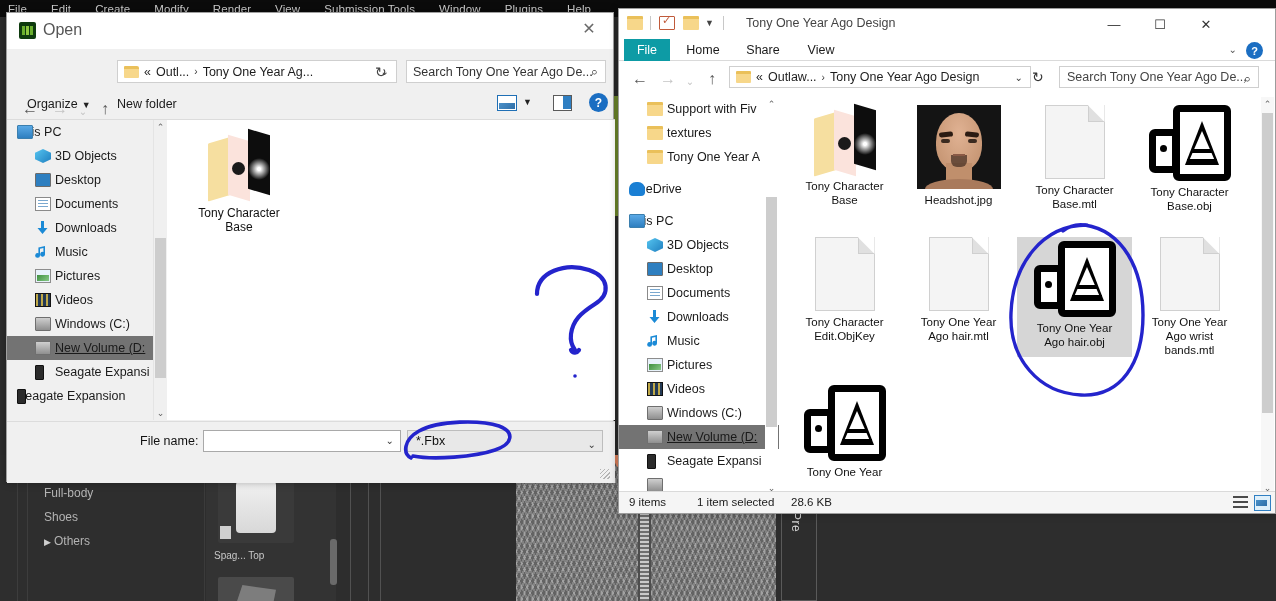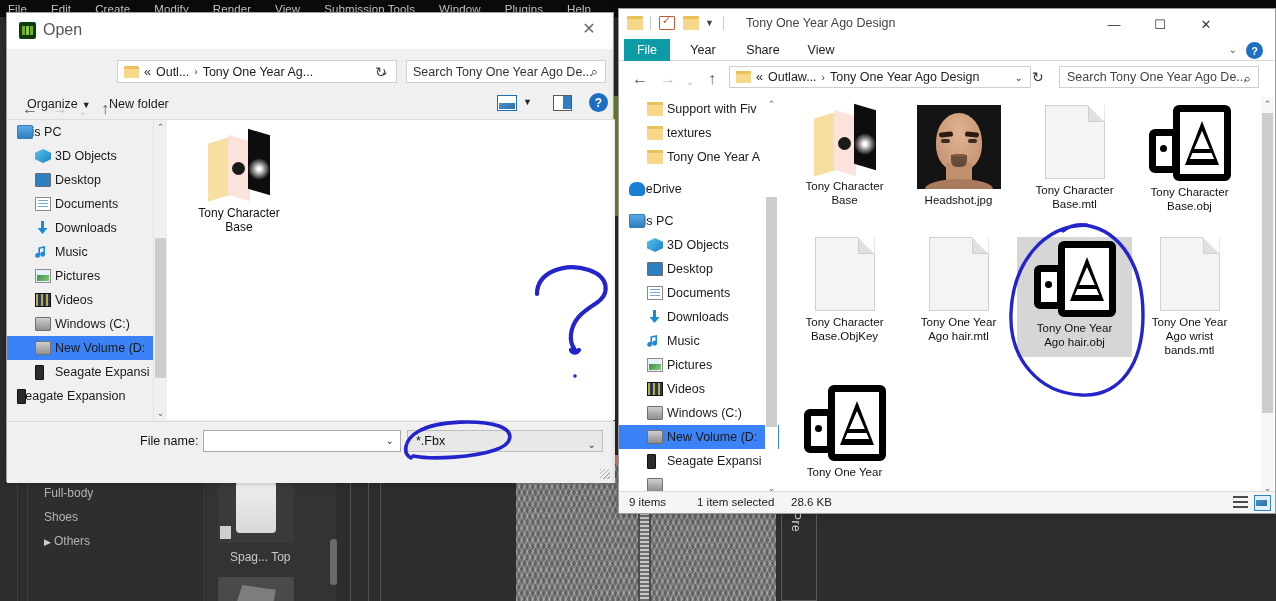--- a/index.html
+++ b/index.html
@@ -38,21 +38,21 @@
     background:linear-gradient(180deg,#f2f2f2,#d8d8d8);
     border-radius:6px 6px 4px 4px;
   }
   .bg-thumb .strapL, .bg-thumb .strapR {
     position:absolute; top:0px; width:4px; height:18px; background:#ececec;
     border-radius:2px; transform-origin: top center;
   }
   .bg-thumb .strapL { left:24px; transform:rotate(14deg); }
   .bg-thumb .strapR { left:48px; transform:rotate(-14deg); }
   .bg-thumb .mini { position:absolute; left:2px; bottom:4px; width:11px; height:13px; background:#cfcfcf; }
-  .bg-thumb-label { position:absolute; left:24px; top:95px; color:#c8c8c8; font-size:12px; white-space:nowrap;text-align:center; }
+  .bg-thumb-label { position:absolute; left:8px; top:95px; color:#c8c8c8; font-size:10px; white-space:nowrap;text-align:center; }
   .bg-thumb2 { position:absolute; left:12px; top:122px; width:76px; height:60px; background:#4a4a4a; border-radius:2px; }
   .bg-thumb2 .poly { position:absolute; left:16px; top:8px; width:42px; height:34px;
                      background:#7d7d7d; clip-path:polygon(20% 0,100% 14%,86% 100%,0 74%); }
   .bg-scrollbar { position:absolute; left:124px; top:84px; width:7px; height:46px; background:#6a6a6a; border-radius:3px; }
 
   .bg-vlines { position:absolute; left:340px; top:455px; width:180px; height:146px; }
   .bg-vlines i { position:absolute; top:0; width:1px; height:146px; background:#6f6f6f; opacity:.55; }
 
   .bg-fabric {
     position:absolute; left:516px; top:455px; width:260px; height:146px; overflow:hidden;
@@ -116,39 +116,39 @@
   .refresh { position:absolute; left:368px; top:51px; font-size:14px; color:#444; }
   .searchbox {
     position:absolute; left:399px; top:47px; width:200px; height:23px;
     background:#fff; border:1px solid #cfcfcf; display:flex; align-items:center; padding-left:6px;
     font-size:12.5px; color:#333;
   }
   .searchbox .mag { position:absolute; right:7px; top:3px; font-size:13px; color:#333; }
 
   .dlg-toolbar { position:absolute; left:0; top:78px; width:608px; height:28px; font-size:12.5px; color:#1a1a1a;padding-left:16px; }
   .dlg-toolbar .organize { position:absolute; left:20px; top:6px; }
-  .dlg-toolbar .newfolder { position:absolute; left:102px; top:6px; }
+  .dlg-toolbar .newfolder { position:absolute; left:110px; top:6px; }
   .dlg-toolbar .caret { font-size:9px; margin-left:4px; color:#222; }
   .tb-ic { position:absolute; top:4px; }
   .tb-view { left:490px; width:20px; height:16px; border:1.6px solid #1f6fb5; background:#fff; }
   .tb-view:after { content:""; position:absolute; left:1px; top:7px; width:16px; height:6px;
                    background:linear-gradient(135deg,#4a90c8,#2f6fa8); }
   .tb-caret { left:516px; top:6px; font-size:9px; color:#222; }
   .tb-pane { left:546px; width:19px; height:16px; border:1.6px solid #5a5a5a; background:#fff; }
   .tb-pane:after { content:""; position:absolute; right:0; top:0; width:8px; height:12.8px; background:#2f7fc2; }
   .tb-help { left:582px; top:2px; width:19px; height:19px; border-radius:50%; background:#1b6ec2;
              color:#fff; font-size:12px; font-weight:bold; display:flex; align-items:center; justify-content:center; }
 
   .dlg-sep { position:absolute; left:0; top:106px; width:608px; height:1px; background:#dcdcdc; }
 
   .dlg-sidebar { position:absolute; left:0; top:107px; width:146px; height:300px; background:#f0f0f0;
                  overflow:hidden; }
   .side-item { height:24px; display:flex; align-items:center; font-size:12.5px; color:#1a1a1a;
                padding-left:26px; white-space:nowrap; position:relative; }
-  .side-item.sel { background:#3b82f6; }
+  .side-item.sel { background:#737373;text-decoration:underline; }
   .side-item.root { padding-left:10px; }
   .side-ic { position:absolute; left:6px; width:16px; height:14px; }
   .side-item.root .side-ic { left:10px; }
   .side-item.indent .side-ic { left:28px; }
   .side-item.indent { padding-left:48px; }
 
   .ic-pc { background:linear-gradient(#5aa9e6,#2e7fc0); border:1px solid #3b7fae; border-radius:1px; }
   .ic-3d { background:linear-gradient(135deg,#56c5f0,#1f7fc0); clip-path:polygon(50% 0,100% 26%,100% 74%,50% 100%,0 74%,0 26%); }
   .ic-desktop { background:#2e7fc0; border:1.5px solid #6c6c6c; border-radius:1px; }
   .ic-doc { background:#fff; border:1px solid #8a8a8a; }
@@ -534,21 +534,21 @@
       <div class="qa-caret" style="left:86px">▼</div>
       <div class="qa-sep" style="left:104px"></div>
       <div class="ttl">Tony One Year Ago Design</div>
       <div class="wbtn wmin">—</div>
       <div class="wbtn wmax">☐</div>
       <div class="wbtn wcls">✕</div>
     </div>
 
     <div class="exp-ribbon">
       <div class="rtab file">File</div>
-      <div class="rtab home">Year</div>
+      <div class="rtab home">Home</div>
       <div class="rtab share">Share</div>
       <div class="rtab view">View</div>
       <div class="ribbon-caret">⌄</div>
       <div class="ribbon-help">?</div>
     </div>
 
     <div class="exp-nav">
       <div class="navbtn" style="left:8px;top:4px">←</div>
       <div class="navbtn disabled" style="left:36px;top:4px">→</div>
       <div class="navbtn disabled" style="left:58px;top:6px;font-size:10px">⌄</div>
@@ -713,21 +713,21 @@
       </div>
 
       <div class="etile" style="left:8px;top:140px">
         <div class="doc-ic">
           <div class="page"></div>
             <div class="fold2"></div>
             <div class="fold"></div>
         </div>
         <div class="lbl">
           <span>Tony Character</span><br>
-          <span>Base.ObjKey</span>
+          <span>Edit.ObjKey</span>
         </div>
       </div>
 
       <div class="etile" style="left:122px;top:140px">
         <div class="doc-ic">
           <div class="page"></div>
             <div class="fold2"></div>
             <div class="fold"></div>
         </div>
         <div class="lbl">

